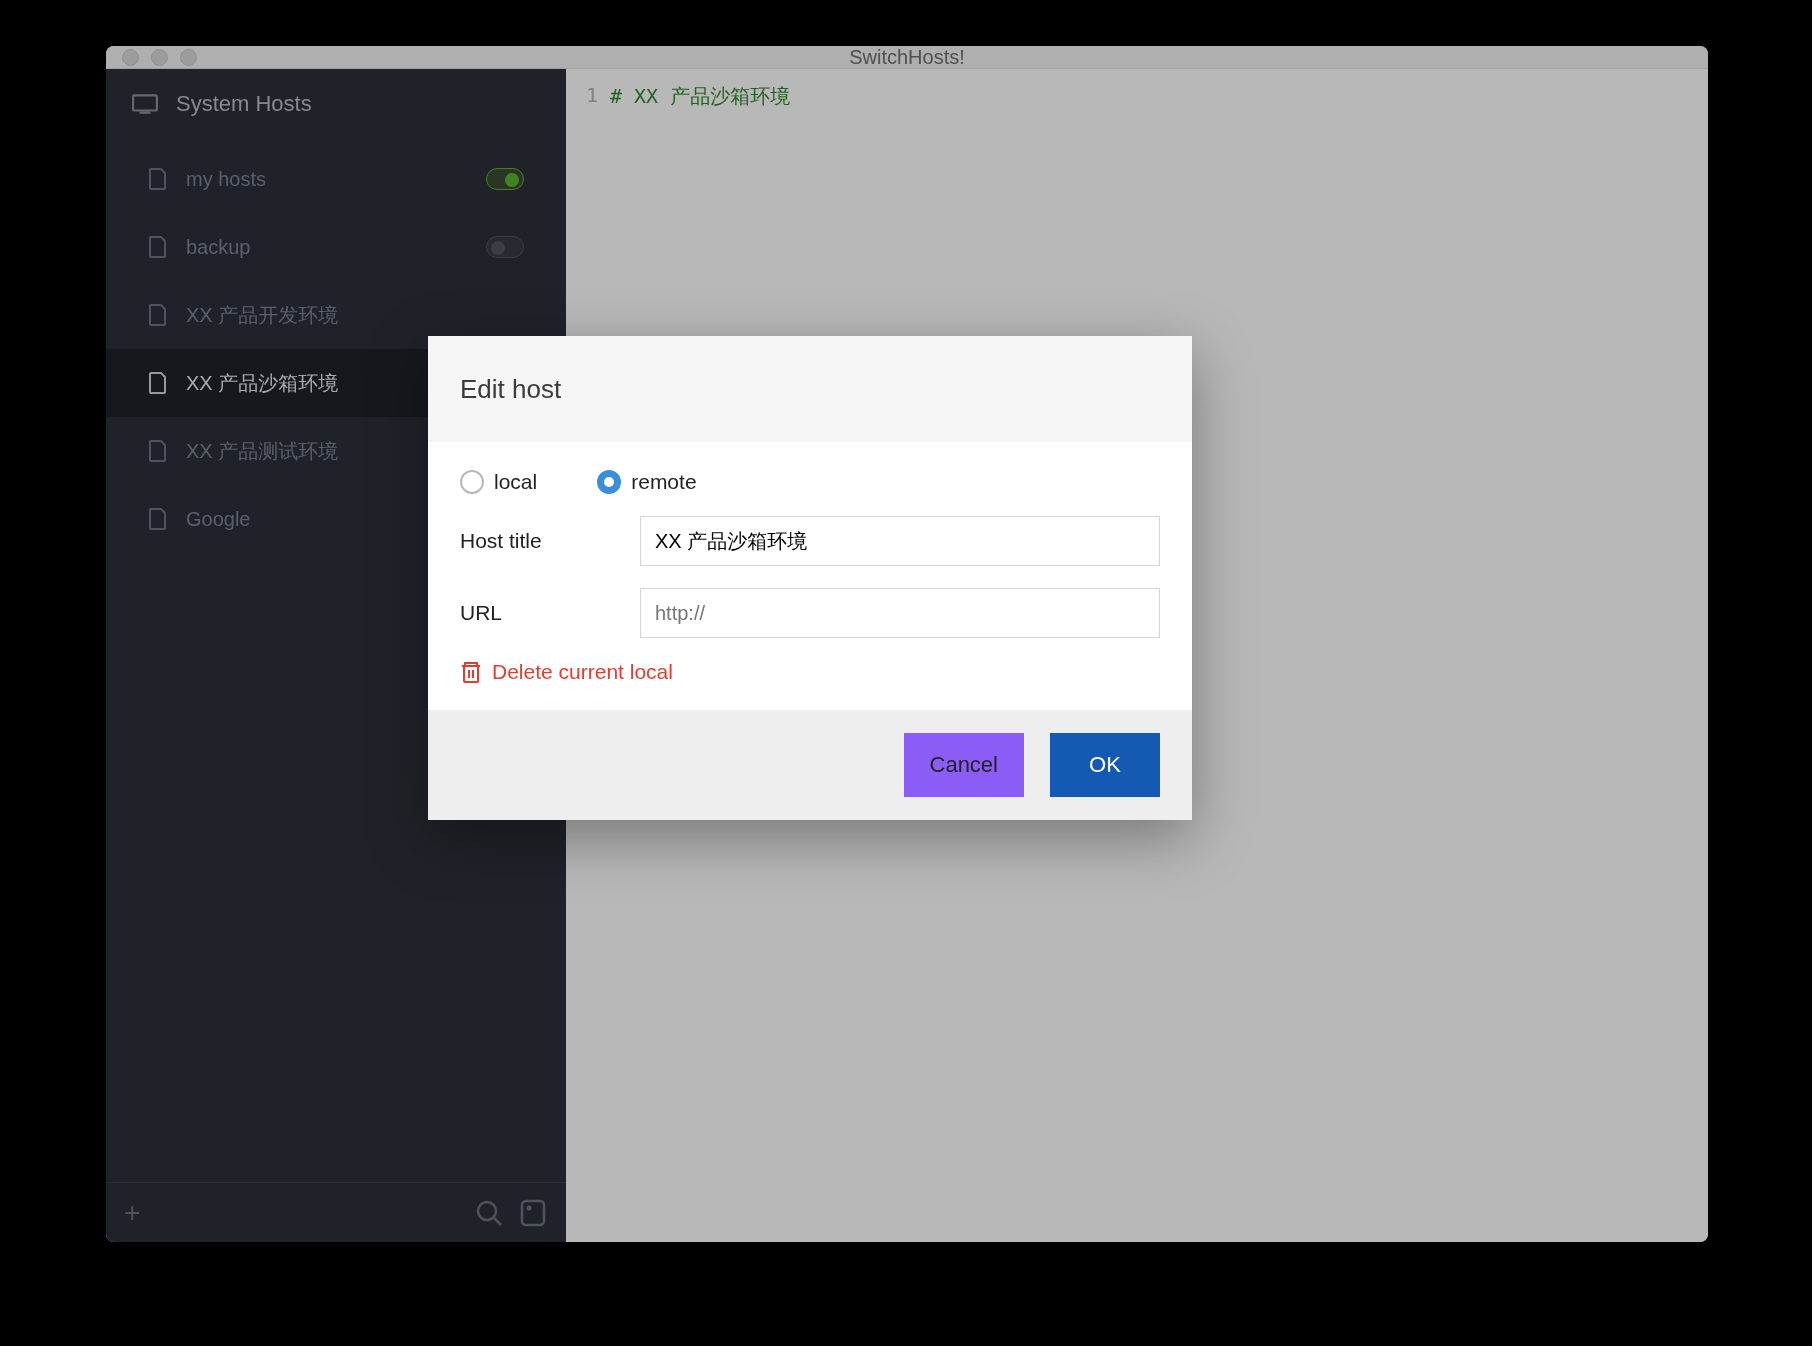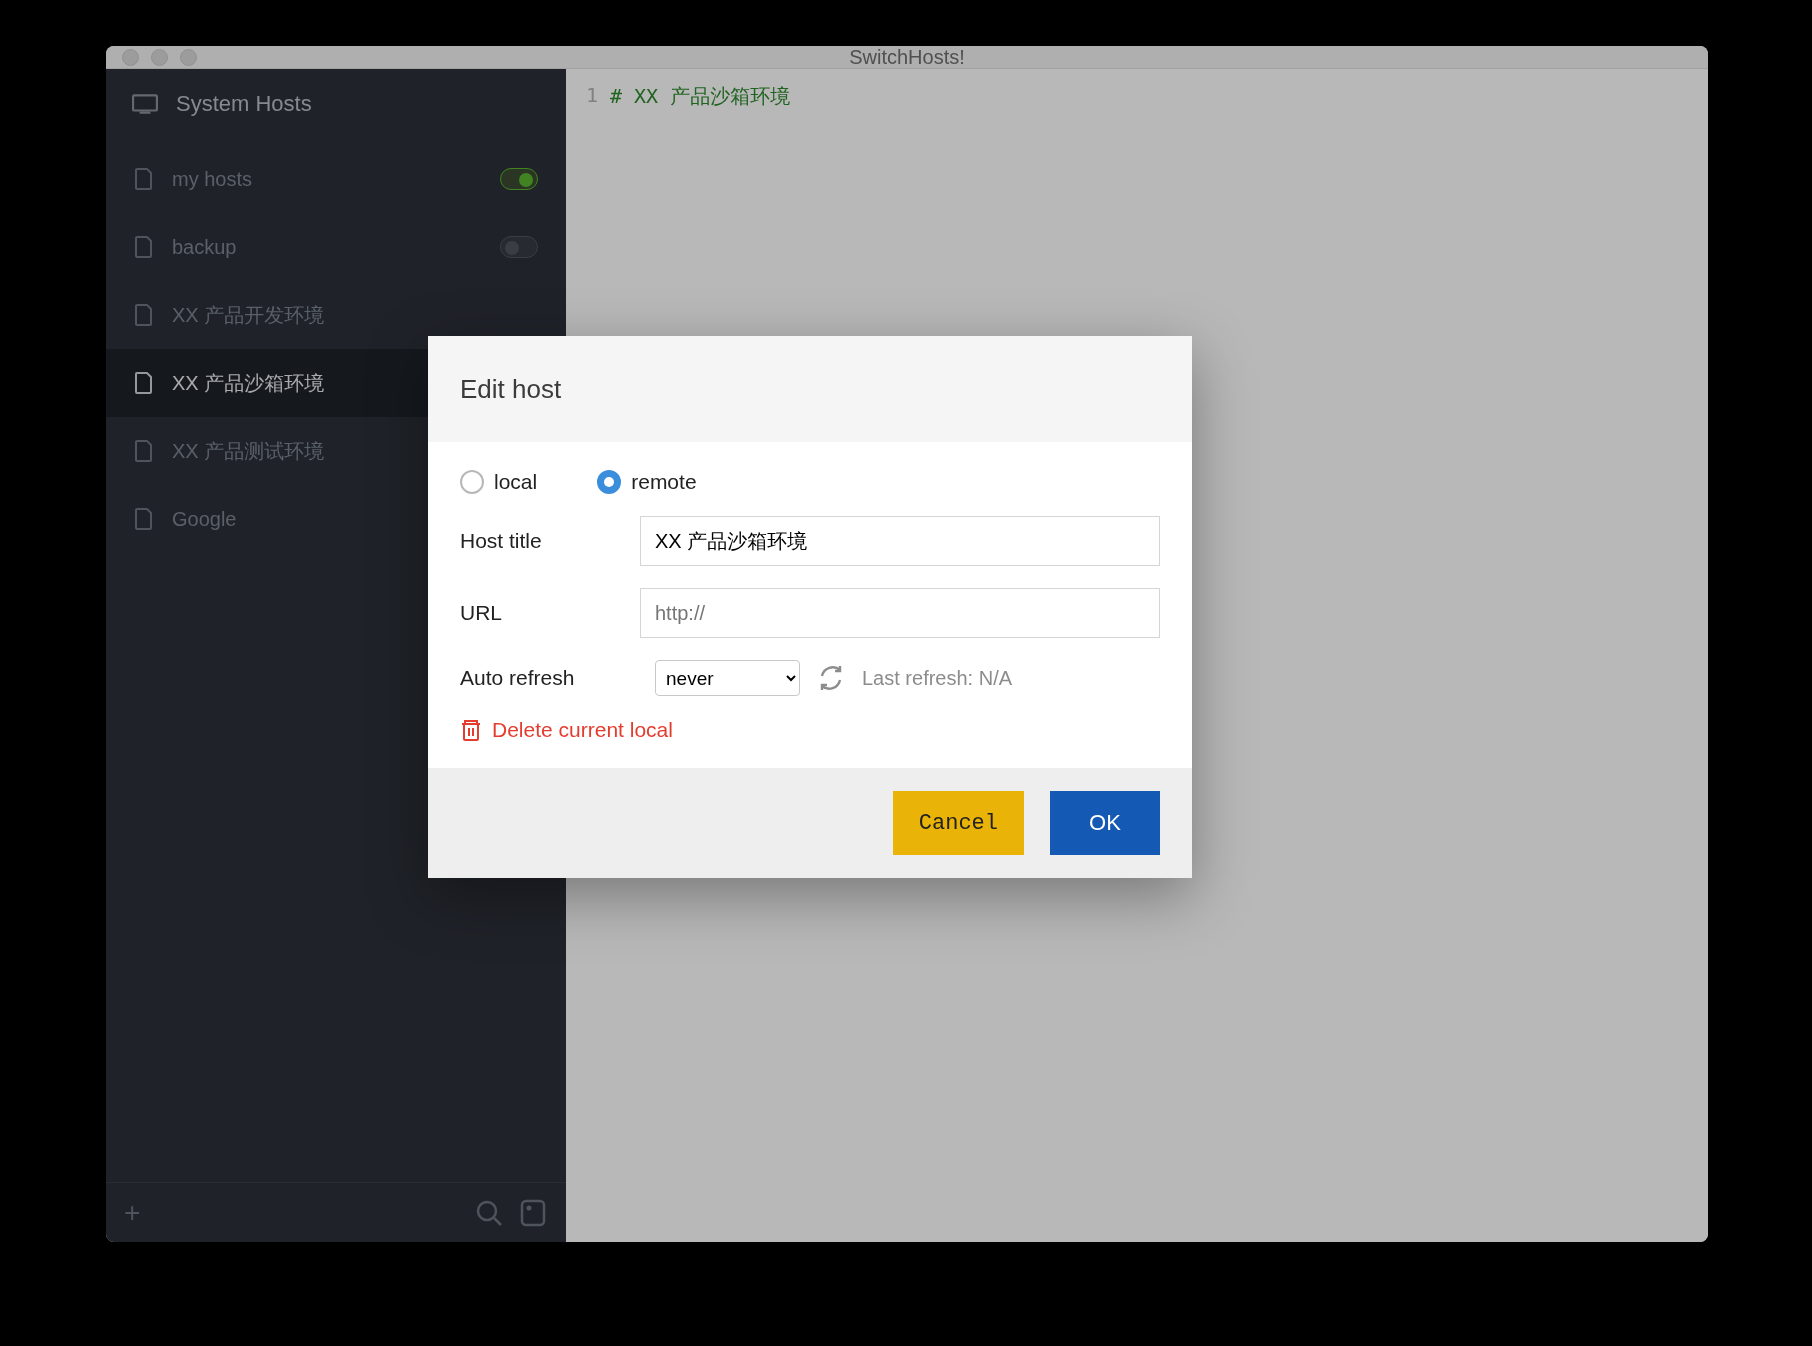--- a/index.html
+++ b/index.html
@@ -27,21 +27,21 @@
   .traffic { display: flex; gap: 12px; padding-left: 16px; }
   .traffic span { width: 17px; height: 17px; border-radius: 50%; background: #d8d8d8; border: 1px solid #c9c9c9; display: block; }
   .title { position: absolute; left: 0; right: 0; text-align: center; font-size: 20px; color: #6f6f6f; }
 
   .body { flex: 1; display: flex; min-height: 0; }
   .sidebar { width: 460px; background: #2b3038; color: #9aa2ae; display: flex; flex-direction: column; }
   .sys-hosts { display: flex; align-items: center; height: 70px; padding: 0 26px; font-size: 22px; color: #babfc6; gap: 18px; }
   .sys-hosts svg { width: 26px; height: 20px; fill: none; stroke: #8b929c; stroke-width: 2; }
 
   .nav { flex: 1; padding-top: 6px; }
-  .item { height: 68px; display: flex; align-items: center; padding: 0 28px; font-size: 20px; color: #7d8591; gap: 18px; cursor: pointer; }
+  .item { height: 68px; display: flex; align-items: center; padding: 0 42px; font-size: 20px; color: #7d8591; gap: 18px; cursor: pointer; }
   .item.active { background: #1e232a; color: #e8eaee; }
   .item .file-ic { width: 20px; height: 22px; flex-shrink: 0; }
   .item .label { flex: 1; white-space: nowrap; }
   .toggle { width: 38px; height: 22px; border-radius: 11px; position: relative; flex-shrink: 0; }
   .toggle::after { content: ""; position: absolute; width: 14px; height: 14px; border-radius: 50%; top: 4px; }
   .toggle.on { background: #3c4a32; border: 1px solid #5ab52f; }
   .toggle.on::after { right: 4px; background: #5ab52f; }
   .toggle.off { background: #373c44; border: 1px solid #50565f; }
   .toggle.off::after { left: 4px; background: #50565f; }
 
@@ -74,21 +74,21 @@
   .sel-wrap::after { content: ""; position: absolute; right: 0; top: 0; width: 26px; height: 100%; border-radius: 0 4px 4px 0; }
 
   .refresh-ic { width: 26px; height: 26px; }
   .last-refresh { color: #8c8c8c; font-size: 20px; }
 
   .delete-row { display: flex; align-items: center; gap: 10px; color: #e43d2f; cursor: pointer; margin-top: 18px; font-size: 21px; }
   .delete-row svg { width: 22px; height: 24px; }
 
   .dlg-footer { height: 110px; background: #eee; display: flex; align-items: center; justify-content: flex-end; padding: 0 32px; gap: 26px; }
   .btn { height: 64px; min-width: 110px; padding: 0 26px; border: none; font-size: 22px; cursor: pointer; }
-  .btn.cancel { background: #eab308; color: #222; font-family: Liberation Mono, monospace; }
+  .btn.cancel { background: #8b5cf6; color: #222; }
   .btn.ok { background: #1459b3; color: #fff; font-weight: 500; }
 </style>
 </head>
 <body>
 
 <div class="window">
   <div class="titlebar">
     <div class="traffic">
       <span></span>
       <span></span>
@@ -191,37 +191,20 @@
         </div>
       </div>
 
       <div class="row">
         <span class="lbl">URL</span>
         <div class="ctrl">
           <input class="txt" placeholder="http://" style="">
         </div>
       </div>
 
-      <div class="row">
-        <span class="lbl">Auto refresh</span>
-        <div class="ctrl">
-          <span class="sel-wrap">
-            <select class="sel">
-              <option>never</option>
-            </select>
-          </span>
-          <svg class="refresh-ic" viewBox="0 0 26 26" fill="none" stroke="#8c8c8c" stroke-width="2.4">
-              <path d="M22 5a11 11 0 0 0-18 6"></path>
-              <path d="M4 21a11 11 0 0 0 18-6"></path>
-              <path d="M22 1v5h-5"></path>
-              <path d="M4 25v-5h5"></path>
-            </svg>
-          <span class="last-refresh">Last refresh: N/A</span>
-        </div>
-      </div>
 
       <div class="delete-row">
         <svg viewBox="0 0 22 24" fill="none" stroke="#e43d2f" stroke-width="2">
             <path d="M2 6h18"></path>
             <path d="M5 6V3h12v3"></path>
             <rect x="4" y="6" width="14" height="16" rx="1"></rect>
             <line x1="9" y1="10" x2="9" y2="18"></line>
             <line x1="13" y1="10" x2="13" y2="18"></line>
           </svg>
         <span>Delete current local</span>

